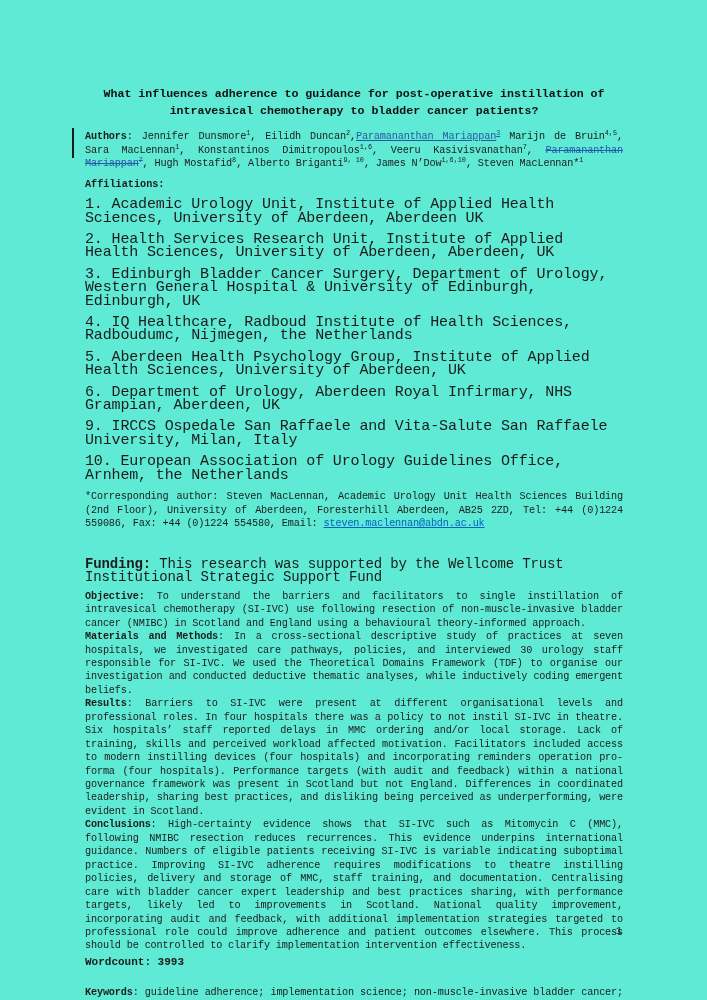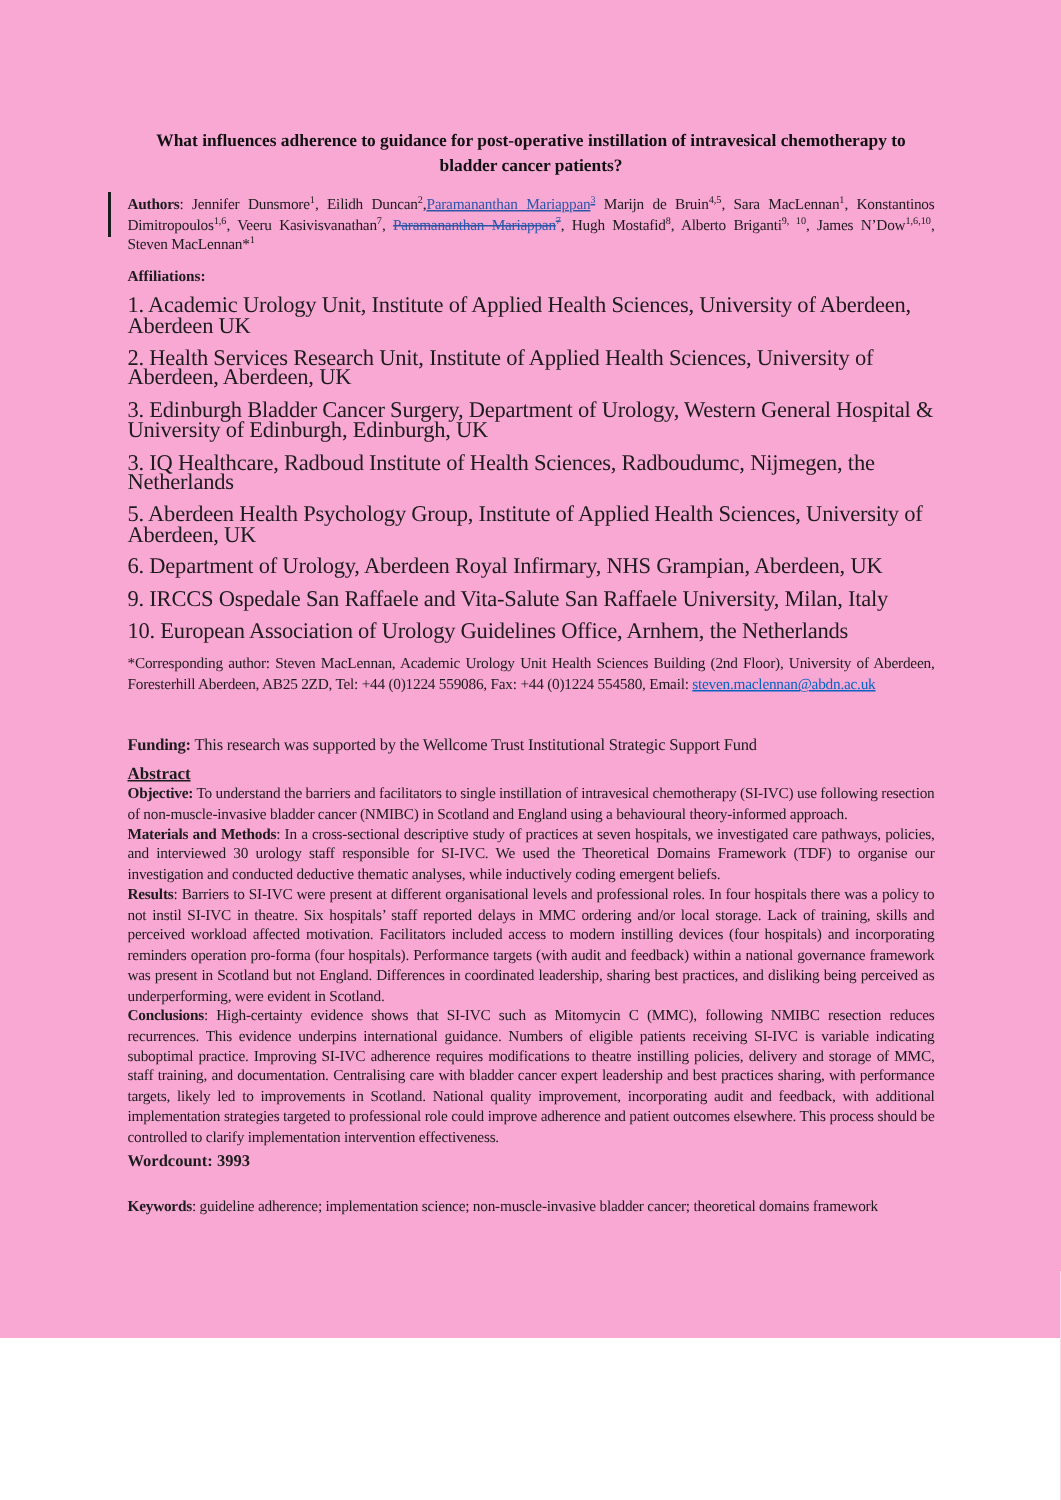--- a/index.html
+++ b/index.html
@@ -1,21 +1,21 @@
 <!DOCTYPE html>
 <html><head>
 <meta charset="utf-8">
 <style>
   html, body { margin: 0; padding: 0; background: #ffffff; }
   .page {
     position: relative;
     width: 707px;
-    height: 892px;
-    background: #f9a8d4;
-    font-family: Liberation Serif, serif;
+    height: 1000px;
+    background: #5eead4;
+    font-family: Liberation Mono, monospace;
     color: #1c1c1c;
     overflow: hidden;
   }
   .content {
     position: absolute;
     left: 85px;
     top: 86px;
     width: 538px;
   }
   .title {
@@ -46,21 +46,21 @@
     margin: 0 0 8px 0;
   }
   .corresponding {
     font-size: 10.2px;
     line-height: 13.6px;
     text-align: justify;
     letter-spacing: -0.15px;
     margin: 3px 0 27px 0;
   }
   .funding {
-    font-size: 11px;
+    font-size: 14px;
     line-height: 13.4px;
     letter-spacing: -0.15px;
     margin: 0 0 5px 0;
   }
   .abstract-heading {
     font-size: 11.3px;
     font-weight: bold;
     text-decoration: underline;
     line-height: 14px;
     margin: 0;
@@ -120,31 +120,30 @@
 
     <h1 class="title">What influences adherence to guidance for post-operative instillation of intravesical chemotherapy to bladder cancer patients?</h1>
 
     <p class="authors"><span class="b">Authors</span><span>: Jennifer Dunsmore</span><span class="sup">1</span><span>, Eilidh Duncan</span><span class="sup">2</span><span>,</span><span class="ins">Paramananthan Mariappan</span><span class="ins-sup">3</span><span> Marijn de Bruin</span><span class="sup">4,5</span><span>, Sara MacLennan</span><span class="sup">1</span><span>, Konstantinos Dimitropoulos</span><span class="sup">1,6</span><span>, Veeru Kasivisvanathan</span><span class="sup">7</span><span>, </span><span class="del">Paramananthan Mariappan</span><span class="del-sup">7</span><span>, Hugh Mostafid</span><span class="sup">8</span><span>, Alberto Briganti</span><span class="sup">9, 10</span><span>, James N’Dow</span><span class="sup">1,6,10</span><span>, Steven MacLennan*</span><span class="sup">1</span></p>
 
     <p class="affil-label">Affiliations:</p>
 
     <p class="affil">1. Academic Urology Unit, Institute of Applied Health Sciences, University of Aberdeen, Aberdeen UK</p>
     <p class="affil">2. Health Services Research Unit, Institute of Applied Health Sciences, University of Aberdeen, Aberdeen, UK</p>
     <p class="affil">3. Edinburgh Bladder Cancer Surgery, Department of Urology, Western General Hospital &amp; University of Edinburgh, Edinburgh, UK</p>
-    <p class="affil">3. IQ Healthcare, Radboud Institute of Health Sciences, Radboudumc, Nijmegen, the Netherlands</p>
+    <p class="affil">4. IQ Healthcare, Radboud Institute of Health Sciences, Radboudumc, Nijmegen, the Netherlands</p>
     <p class="affil">5. Aberdeen Health Psychology Group, Institute of Applied Health Sciences, University of Aberdeen, UK</p>
     <p class="affil">6. Department of Urology, Aberdeen Royal Infirmary, NHS Grampian, Aberdeen, UK</p>
     <p class="affil">9. IRCCS Ospedale San Raffaele and Vita-Salute San Raffaele University, Milan, Italy</p>
     <p class="affil">10. European Association of Urology Guidelines Office, Arnhem, the Netherlands</p>
 
     <p class="corresponding"><span>*Corresponding author: Steven MacLennan, Academic Urology Unit Health Sciences Building (2nd Floor), University of Aberdeen, Foresterhill Aberdeen, AB25 2ZD, Tel: +44 (0)1224 559086, Fax: +44 (0)1224 554580, Email: </span><span class="link">steven.maclennan@abdn.ac.uk</span></p>
 
     <p class="funding"><span class="b">Funding:</span><span> This research was supported by the Wellcome Trust Institutional Strategic Support Fund</span></p>
 
-    <h2 class="abstract-heading">Abstract</h2>
 
     <p class="abs"><span class="b">Objective:</span><span> To understand the barriers and facilitators to single instillation of intravesical chemotherapy (SI-IVC) use following resection of non-muscle-invasive bladder cancer (NMIBC) in Scotland and England using a behavioural theory-informed approach.</span></p>
     <p class="abs"><span class="b">Materials and Methods</span><span>: In a cross-sectional descriptive study of practices at seven hospitals, we investigated care pathways, policies, and interviewed 30 urology staff responsible for SI-IVC. We used the Theoretical Domains Framework (TDF) to organise our investigation and conducted deductive thematic analyses, while inductively coding emergent beliefs.</span></p>
     <p class="abs"><span class="b">Results</span><span>: Barriers to SI-IVC were present at different organisational levels and professional roles. In four hospitals there was a policy to not instil SI-IVC in theatre. Six hospitals’ staff reported delays in MMC ordering and/or local storage. Lack of training, skills and perceived workload affected motivation. Facilitators included access to modern instilling devices (four hospitals) and incorporating reminders operation pro-forma (four hospitals). Performance targets (with audit and feedback) within a national governance framework was present in Scotland but not England. Differences in coordinated leadership, sharing best practices, and disliking being perceived as underperforming, were evident in Scotland.</span></p>
     <p class="abs"><span class="b">Conclusions</span><span>: High-certainty evidence shows that SI-IVC such as Mitomycin C (MMC), following NMIBC resection reduces recurrences. This evidence underpins international guidance. Numbers of eligible patients receiving SI-IVC is variable indicating suboptimal practice. Improving SI-IVC adherence requires modifications to theatre instilling policies, delivery and storage of MMC, staff training, and documentation. Centralising care with bladder cancer expert leadership and best practices sharing, with performance targets, likely led to improvements in Scotland. National quality improvement, incorporating audit and feedback, with additional implementation strategies targeted to professional role could improve adherence and patient outcomes elsewhere. This process should be controlled to clarify implementation intervention effectiveness.</span></p>
 
     <p class="wordcount"><span class="b">Wordcount: 3993</span></p>
 
     <p class="keywords"><span class="b">Keywords</span><span>: guideline adherence; implementation science; non-muscle-invasive bladder cancer; theoretical domains framework</span></p>
 

